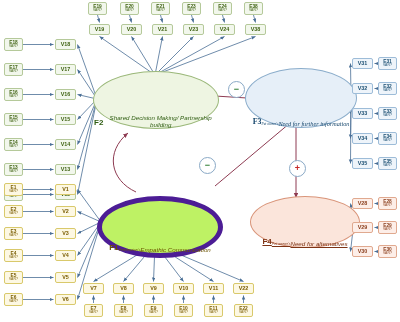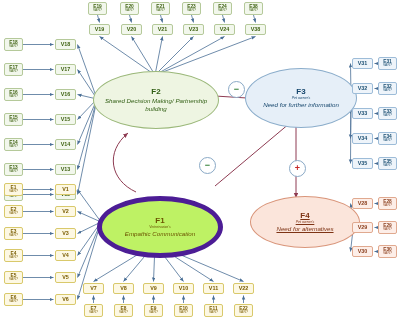--- a/index.html
+++ b/index.html
@@ -9,21 +9,21 @@
   .nodebox{position:absolute;box-sizing:border-box;display:flex;flex-direction:column;
            align-items:center;justify-content:center;border-radius:2px;}
   .vbox{width:21px;height:11px;font-size:5.4px;font-weight:bold;line-height:1;}
   .ebox{width:19px;height:13px;font-size:4.6px;line-height:1.05;}
   .ebox .etop{font-weight:bold;font-size:4.8px;}
   .ebox .ebot{font-size:3.4px;letter-spacing:.1px;}
   .green{background:#f2f7ec;border:.8px solid #b5c99a;color:#3f6212;}
   .blue{background:#eef4fa;border:.8px solid #9dbcd8;color:#1b4f72;}
   .yellow{background:#fdf8e3;border:.8px solid #d9c96b;color:#7a5c00;}
   .orange{background:#fdeee8;border:.8px solid #e0a98f;color:#8a3e1c;}
-  .factor{position:absolute;display:flex;flex-direction:column;align-items:center;
+  .factor{position:absolute;display:flex;flex-direction:row;align-items:flex-end;
           justify-content:center;text-align:center;border-radius:50%;}
   .factor .fid{font-weight:bold;font-size:8px;line-height:1;margin-bottom:1px;}
   .factor .fsub{font-size:3.6px;font-style:italic;line-height:1.1;}
   .factor .fname{font-size:6.2px;font-style:italic;line-height:1.15;}
   .f-green{background:#eef5e2;border:1px solid #9bb87a;color:#2f5d12;}
   .f-blue{background:#e6eff8;border:1px solid #8badcb;color:#14456b;}
   .f-yellow{background:#bef264;border:5px solid #4c1d95;color:#6b5300;}
   .f-orange{background:#fbe5db;border:1px solid #d9957a;color:#7d3314;}
   .sign{position:absolute;width:15px;height:15px;border-radius:50%;background:#fff;
         display:flex;align-items:center;justify-content:center;font-size:9px;
@@ -122,21 +122,21 @@
   <div id="nodes">
       <div class="factor f-yellow" style="left: 97px; top: 196px; width: 116px; height: 52px;">
         <div class="fid">F1</div>
         <div class="fsub">Veterinarian's</div>
         <div class="fname">Empathic Communication</div>
       </div>
       <div class="factor f-green" style="left: 93px; top: 71px; width: 124px; height: 56px;">
         <div class="fid">F2</div>
         <div class="fname">Shared Decision Making/ Partnership building</div>
       </div>
-      <div class="factor f-blue" style="left: 245px; top: 68px; width: 110px; height: 58px;">
+      <div class="factor f-blue" style="left: 245px; top: 68px; width: 110px; height: 58px; font-family: Liberation Serif, serif;">
         <div class="fid">F3</div>
         <div class="fsub">Pet owner's</div>
         <div class="fname">Need for further information</div>
       </div>
       <div class="factor f-orange" style="left: 250px; top: 196px; width: 108px; height: 50px; text-decoration: underline;">
         <div class="fid">F4</div>
         <div class="fsub">Pet owner's</div>
         <div class="fname">Need for alternatives</div>
       </div>
       <div class="nodebox ebox green" style="left: 88px; top: 2px;">

